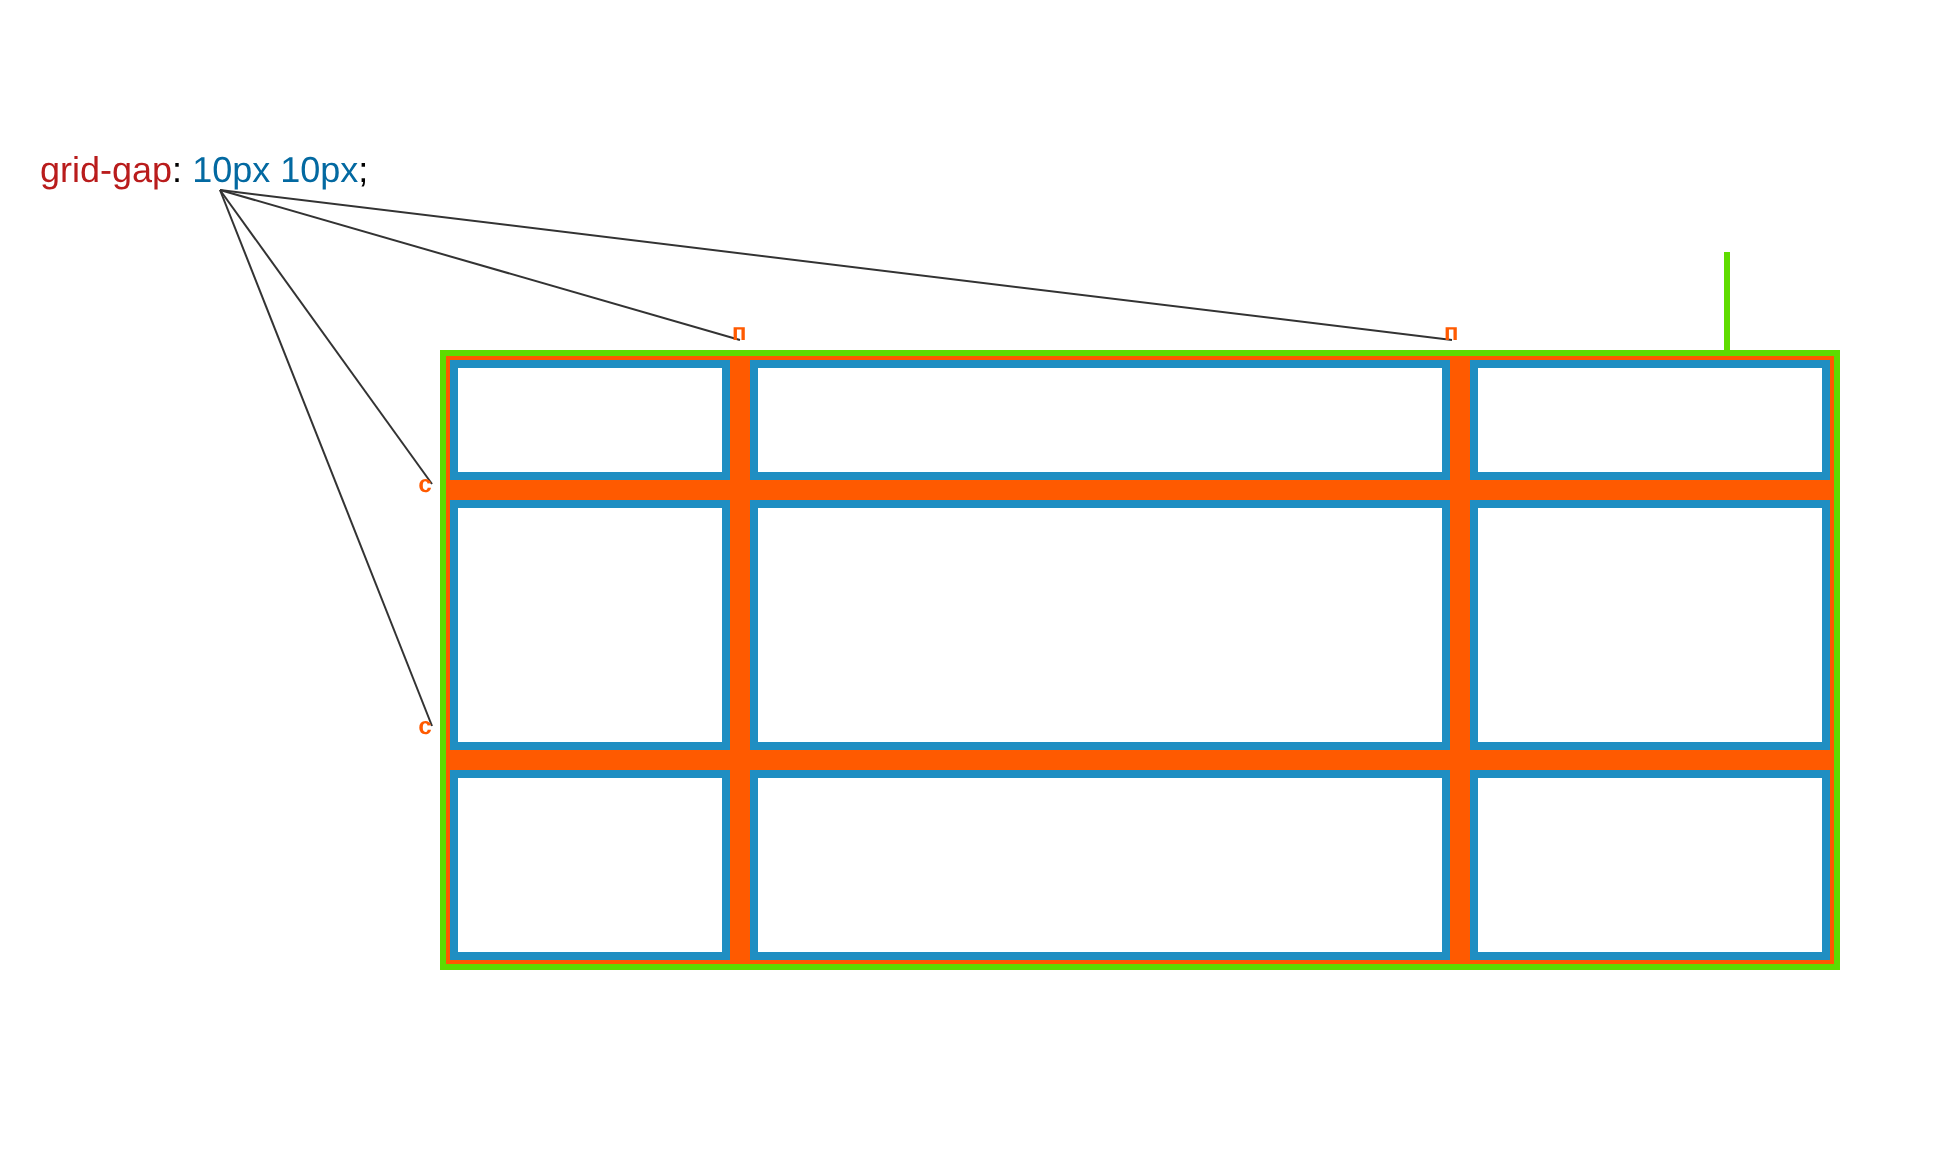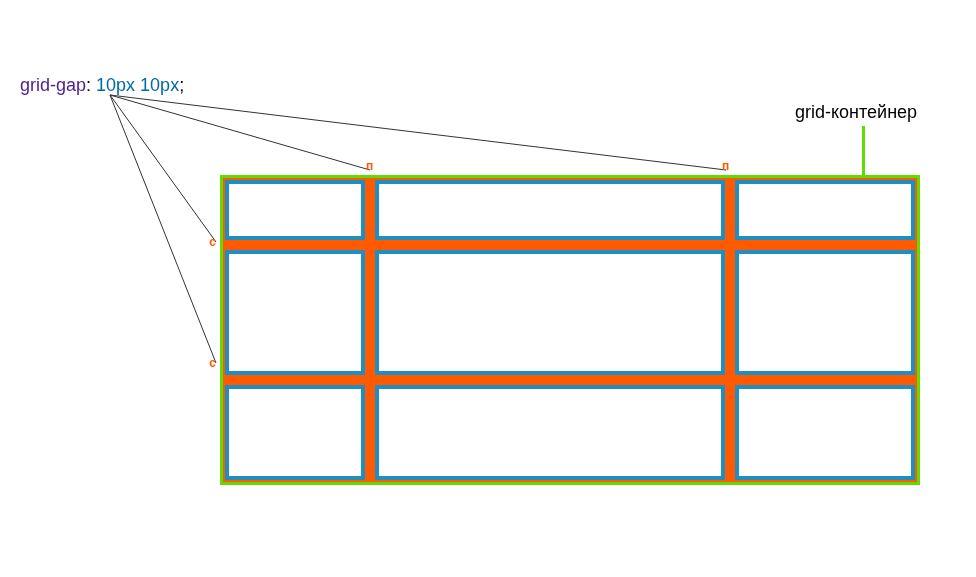--- a/index.html
+++ b/index.html
@@ -18,21 +18,21 @@
     width: 976px;
     height: 577px;
   }
   
   .prop-label {
     position: absolute;
     left: 20px;
     top: 75px;
     white-space: nowrap;
   }
-  .prop-name { color: #4c1d95; }
+  .prop-name { color: #b91c1c; }
   .prop-value { color: #0369a1; }
   .prop-semi { color: #000; }
 
   
   .right-label {
     position: absolute;
     left: 795px;
     top: 102px;
     color: #000;
     white-space: nowrap;
@@ -105,21 +105,20 @@
     <line x1="110" y1="95" x2="370" y2="170"></line>
     <line x1="110" y1="95" x2="726" y2="170"></line>
     <line x1="110" y1="95" x2="216" y2="242"></line>
     <line x1="110" y1="95" x2="216" y2="363"></line>
   </svg>
 
   <div class="prop-label">
     <span class="prop-name">grid-gap</span><span>: </span><span class="prop-value">10px 10px</span><span class="prop-semi">;</span>
   </div>
 
-  <div class="right-label">grid-контейнер</div>
   <div class="green-tick"></div>
 
   <div class="gap-marker" style="left:366px; top:161px;">п</div>
   <div class="gap-marker" style="left:722px; top:161px;">п</div>
   <div class="gap-marker" style="left:209px; top:237px;">с</div>
   <div class="gap-marker" style="left:209px; top:358px;">с</div>
 
   <div class="grid-outer">
     <div class="grid-cell"></div>
     <div class="grid-cell"></div>

